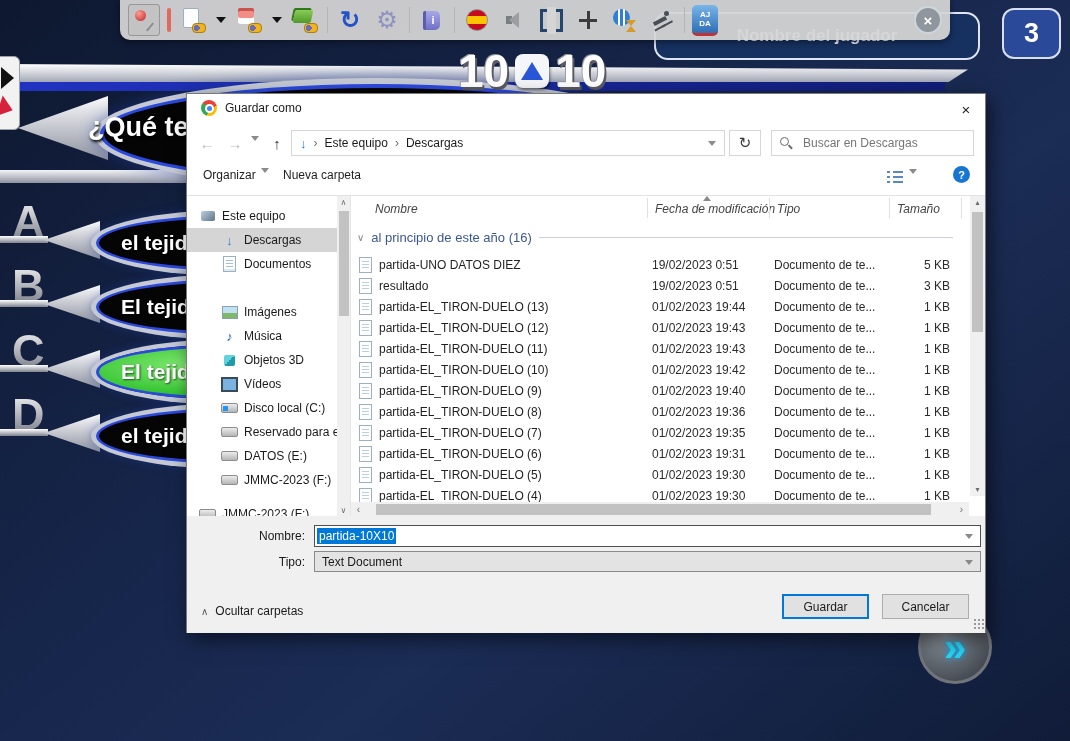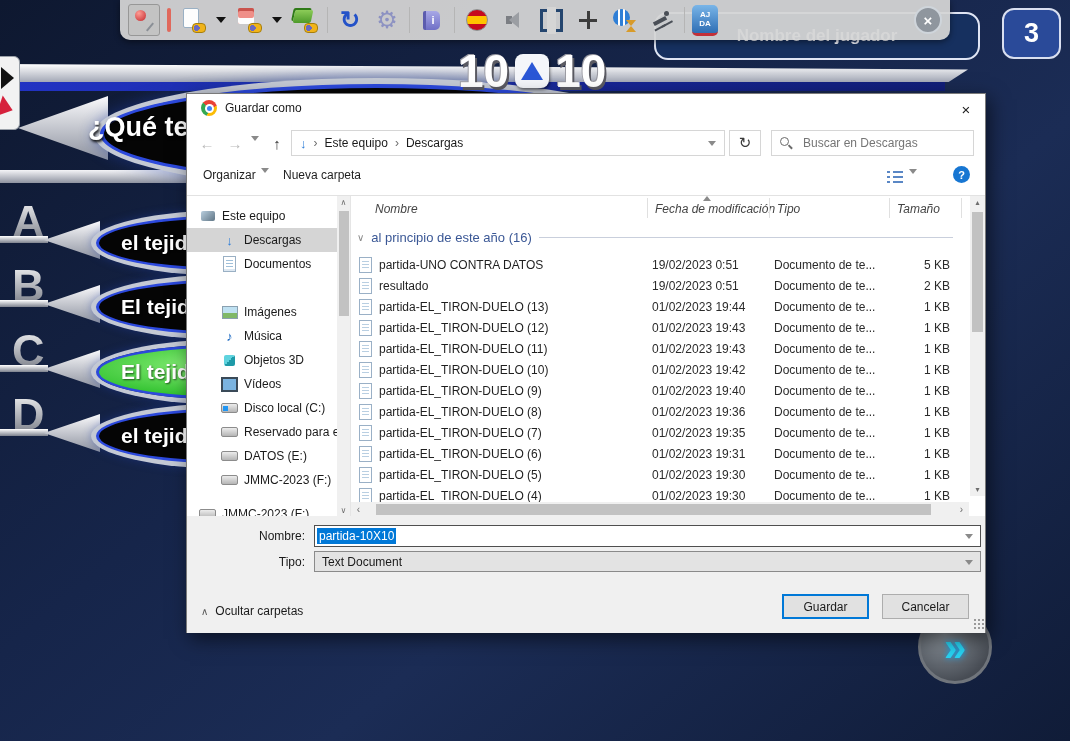--- a/index.html
+++ b/index.html
@@ -402,30 +402,30 @@
       <span class="sort-chev"></span>
       <span class="hline" style="left:296px;"></span><span class="hline" style="left:418px;"></span>
       <span class="hline" style="left:538px;"></span><span class="hline" style="left:610px;"></span>
       <div class="group-hdr">
         <span style="color:#8a8a8a;font-size:10px;">∨</span>
         <span>al principio de este año (16)</span>
         <span class="group-line"></span>
       </div>
       <div id="rows" style="display:contents;"><div class="frow" style="top: 58px;">
             <span class="fico"></span>
-            <span class="fc fname">partida-UNO CONTRA DATOS</span>
+            <span class="fc fname">partida-UNO DATOS DIEZ</span>
             <span class="fc fdate">19/02/2023 0:51</span>
             <span class="fc ftype">Documento de te...</span>
             <span class="fc fsize">5 KB</span>
           </div><div class="frow" style="top: 79px;">
             <span class="fico"></span>
             <span class="fc fname">resultado</span>
             <span class="fc fdate">19/02/2023 0:51</span>
             <span class="fc ftype">Documento de te...</span>
-            <span class="fc fsize">2 KB</span>
+            <span class="fc fsize">3 KB</span>
           </div><div class="frow" style="top: 100px;">
             <span class="fico"></span>
             <span class="fc fname">partida-EL_TIRON-DUELO (13)</span>
             <span class="fc fdate">01/02/2023 19:44</span>
             <span class="fc ftype">Documento de te...</span>
             <span class="fc fsize">1 KB</span>
           </div><div class="frow" style="top: 121px;">
             <span class="fico"></span>
             <span class="fc fname">partida-EL_TIRON-DUELO (12)</span>
             <span class="fc fdate">01/02/2023 19:43</span>

